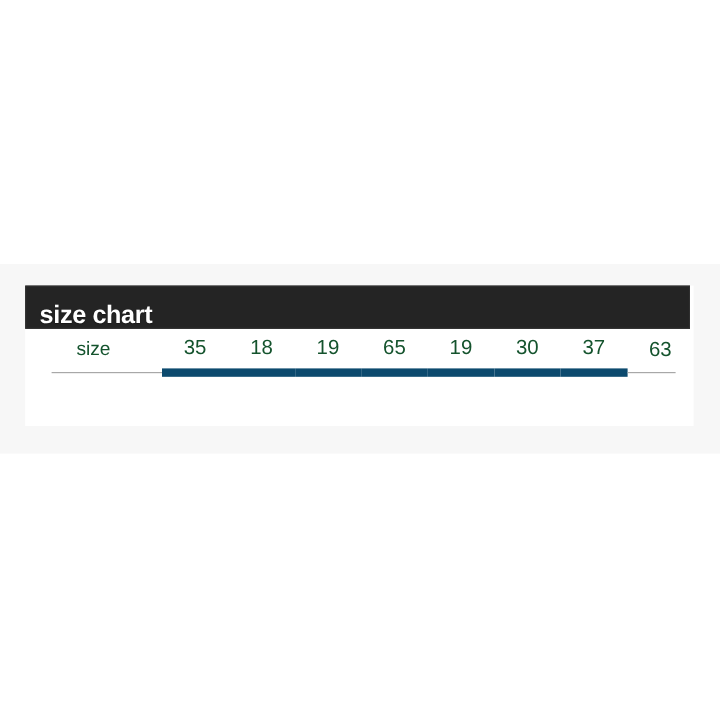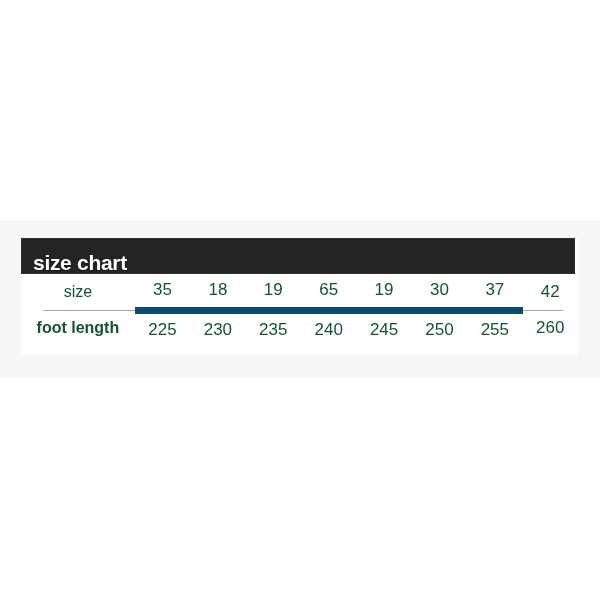--- a/index.html
+++ b/index.html
@@ -154,31 +154,20 @@
       <tbody>
         <tr id="row-size">
           <td class="row-label">size</td>
           <td class="value-cell">35</td>
           <td class="value-cell">18</td>
           <td class="value-cell">19</td>
           <td class="value-cell">65</td>
           <td class="value-cell">19</td>
           <td class="value-cell">30</td>
           <td class="value-cell">37</td>
-          <td class="value-cell">42</td>
-        </tr>
-        <tr id="row-foot-length">
-          <td class="row-label strong">foot length</td>
-          <td class="value-cell">225</td>
-          <td class="value-cell">230</td>
-          <td class="value-cell">235</td>
-          <td class="value-cell">240</td>
-          <td class="value-cell">245</td>
-          <td class="value-cell">250</td>
-          <td class="value-cell">255</td>
-          <td class="value-cell">260</td>
+          <td class="value-cell">63</td>
         </tr>
       </tbody>
     </table>
 
   </div>
 
 </div>
 
 </body></html>

